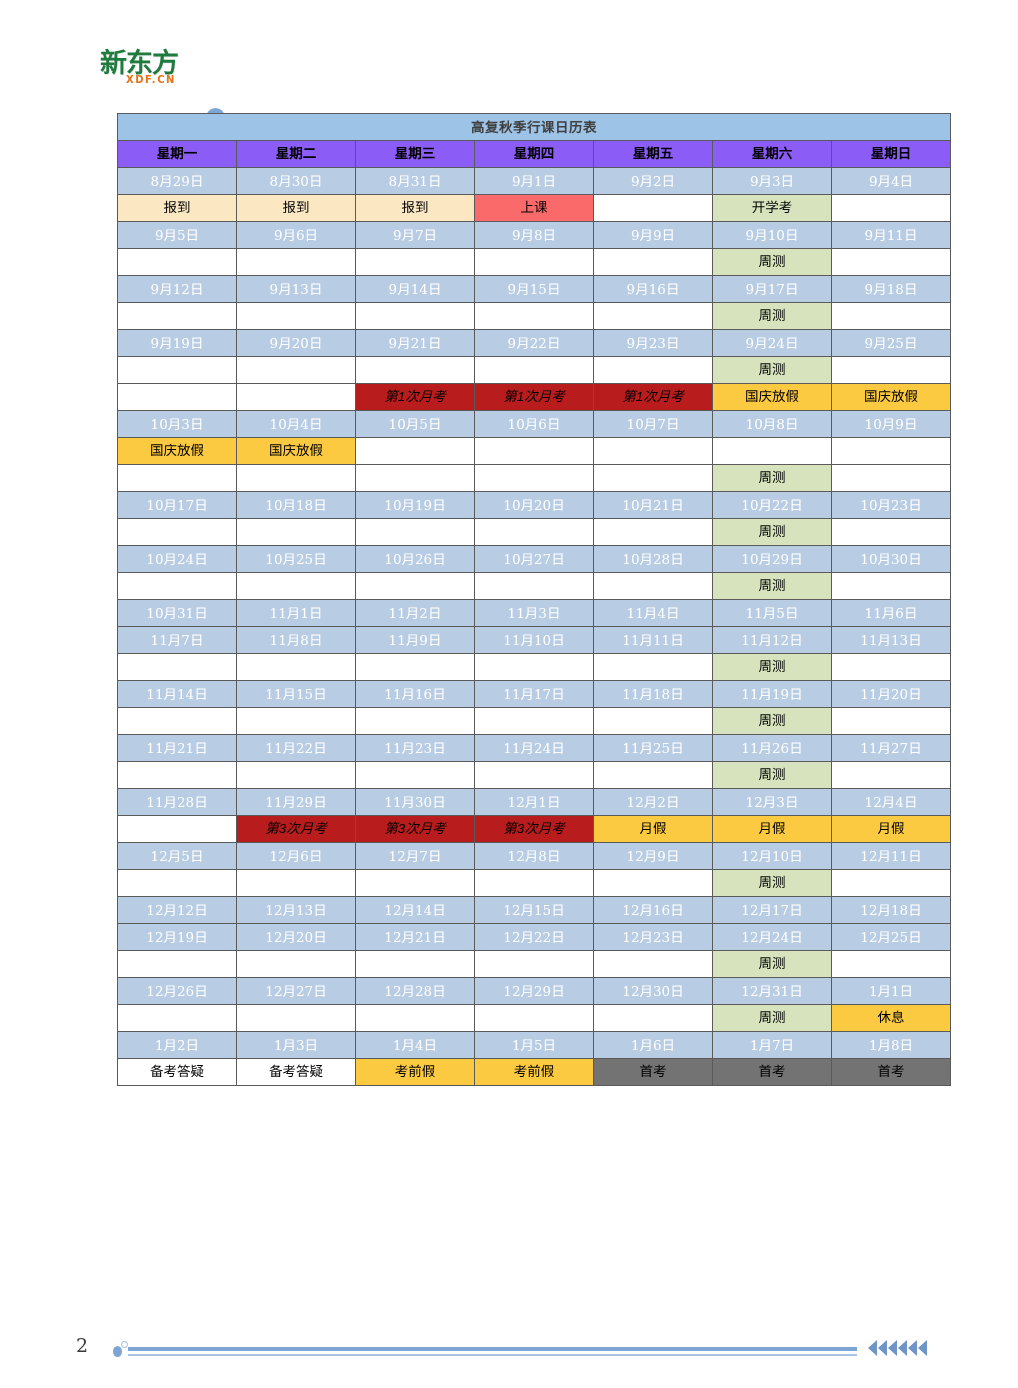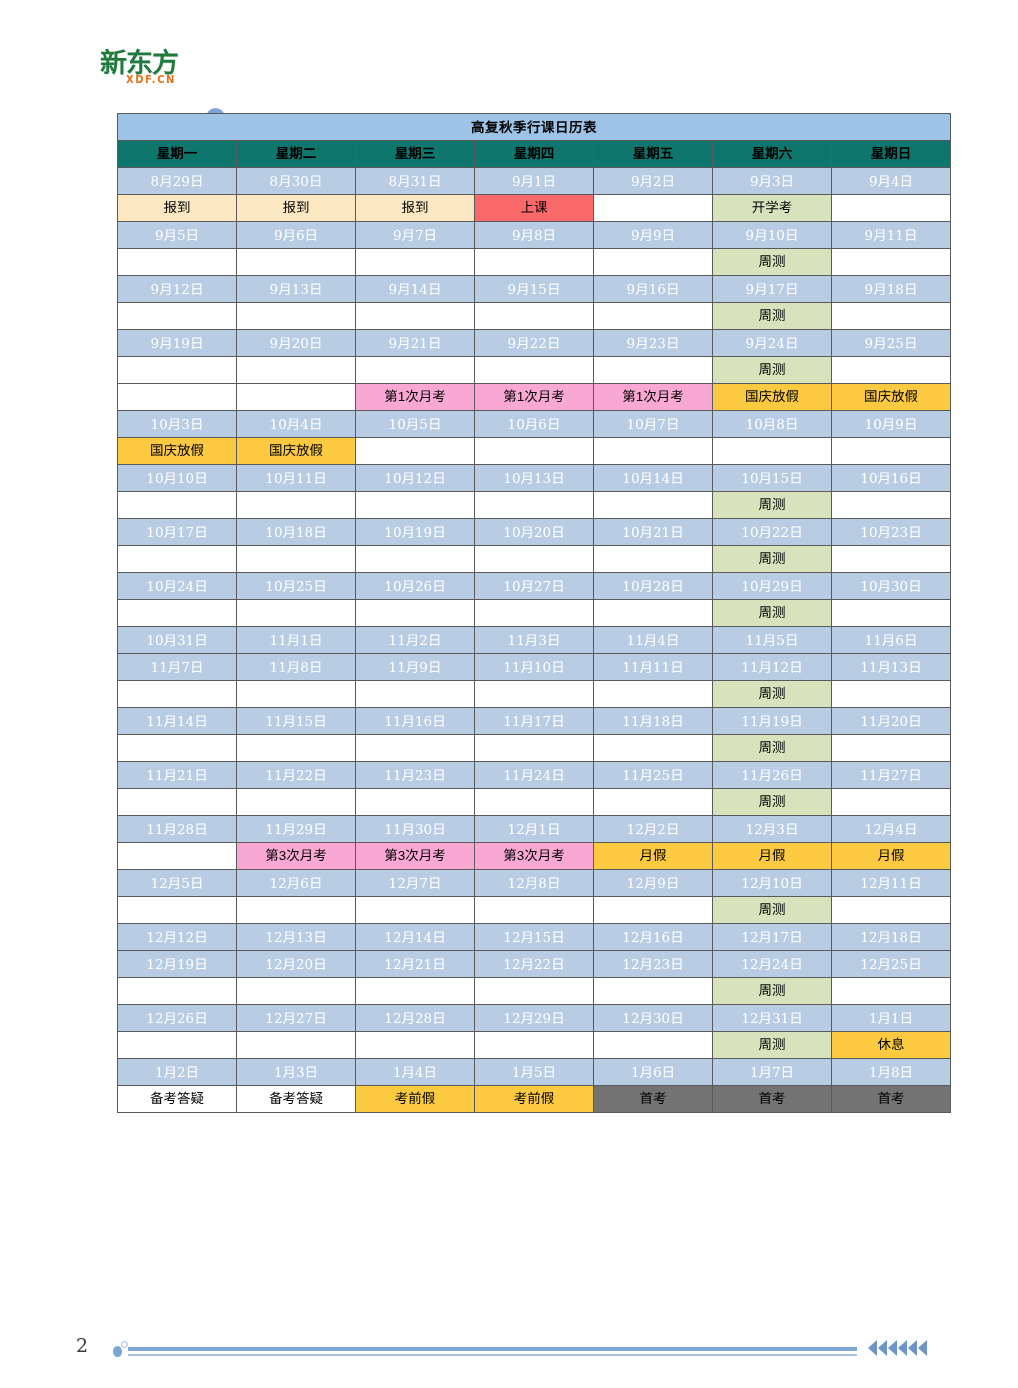--- a/index.html
+++ b/index.html
@@ -91,25 +91,25 @@
     overflow: hidden;
     white-space: nowrap;
   }
   td.title-cell {
     background: #9dc3e6;
     font-family: "DejaVu Sans", "Liberation Sans", sans-serif;
     font-weight: bold;
     font-size: 17px;
     height: 30px;
     line-height: 30px;
-    color: #000000;
+    color: #404040;
     letter-spacing: 0.5px;
   }
   td.weekday {
-    background: #0f766e;
+    background: #8b5cf6;
     font-weight: bold;
     font-size: 14.5px;
     height: 28px;
     line-height: 28px;
     color: #000;
   }
   td.date-cell {
     background: #b8cce4;
     color: #ffffff;
     font-family: "DejaVu Serif", "Liberation Serif", serif;
@@ -119,21 +119,21 @@
   td.event-cell {
     background: #ffffff;
     color: #000000;
     font-size: 13.5px;
   }
 
   
   td.ev-cream   { background: #fbe8c3; margin-top: 16px; }
   td.ev-red     { background: #fb6a6a; }
   td.ev-green   { background: #d6e3bc; }
-  td.ev-peach   { background: #f9a8d4; }
+  td.ev-peach   { background: #b91c1c; font-style: italic; }
   td.ev-gold    { background: #fcca40; margin-top: 32px; }
   td.ev-cyan    { background: #737373; }
   td.ev-white   { background: #ffffff; }
 
   
   .page-footer {
     position: absolute;
     left: 0;
     bottom: 18px;
     width: 1018px;
@@ -314,29 +314,20 @@
           <td class="date-cell">10月9日</td>
         </tr>
         <tr>
           <td class="event-cell ev-gold">国庆放假</td>
           <td class="event-cell ev-gold">国庆放假</td>
           <td class="event-cell ev-white"></td>
           <td class="event-cell ev-white"></td>
           <td class="event-cell ev-white"></td>
           <td class="event-cell ev-white"></td>
           <td class="event-cell ev-white"></td>
-        </tr>
-        <tr>
-          <td class="date-cell">10月10日</td>
-          <td class="date-cell">10月11日</td>
-          <td class="date-cell">10月12日</td>
-          <td class="date-cell">10月13日</td>
-          <td class="date-cell">10月14日</td>
-          <td class="date-cell">10月15日</td>
-          <td class="date-cell">10月16日</td>
         </tr>
         <tr>
           <td class="event-cell ev-white"></td>
           <td class="event-cell ev-white"></td>
           <td class="event-cell ev-white"></td>
           <td class="event-cell ev-white"></td>
           <td class="event-cell ev-white"></td>
           <td class="event-cell ev-green">周测</td>
           <td class="event-cell ev-white"></td>
         </tr>

